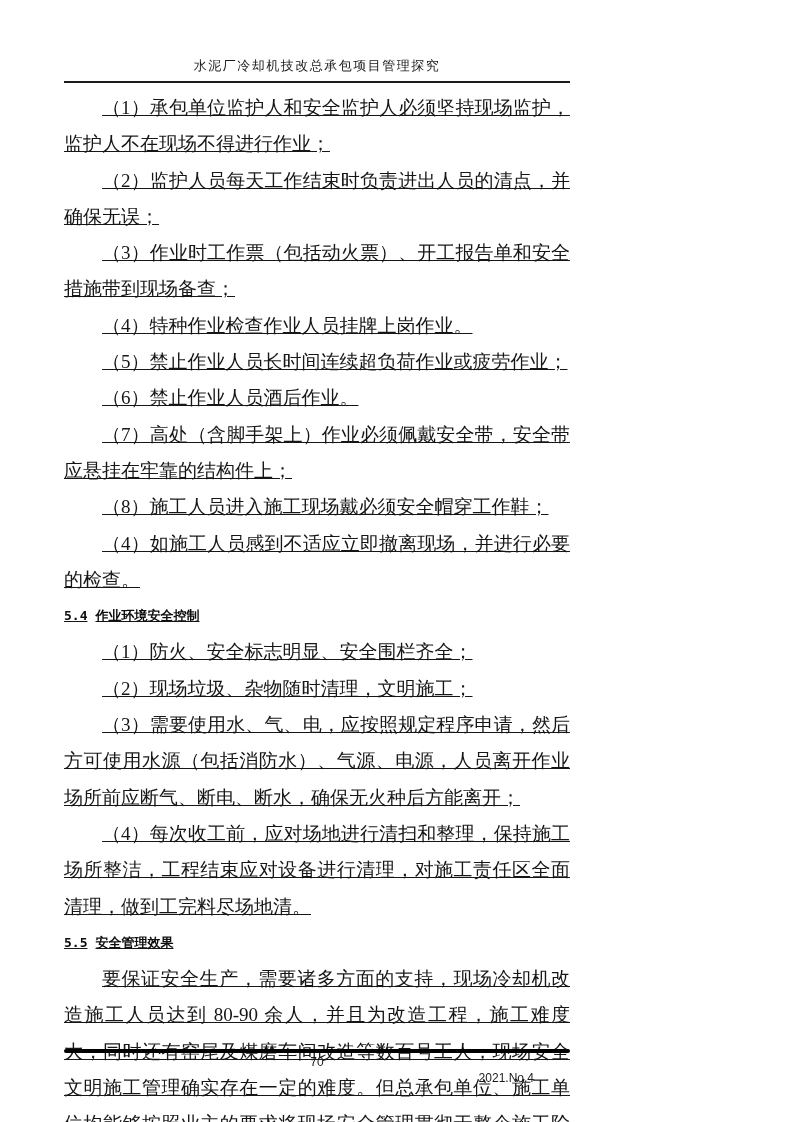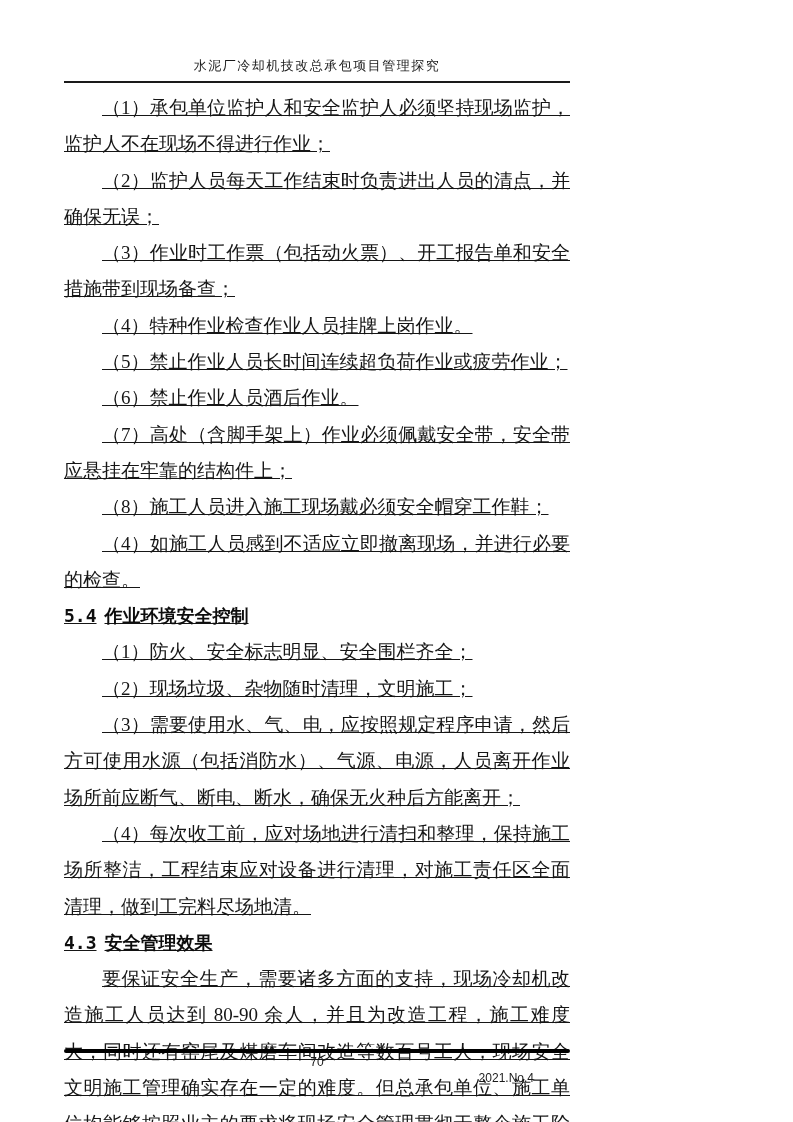--- a/index.html
+++ b/index.html
@@ -41,21 +41,21 @@
   }
   main p { margin: 0; text-indent: 2em; }
   h1, h2 {
     margin: 0;
     font-family: "Liberation Sans", sans-serif;
     font-weight: bold;
     line-height: 36.3px;
     text-align: left;
     color: #0d0d0d;
   }
-  h2 { font-size: 18px; }
+  h2 { font-size: 13px; }
   h1 { font-size: 26px; }
   .hnum { font-family: "DejaVu Sans Mono", monospace; }
   h2 .htitle { margin-left: 8px; }
   h1 .htitle { margin-left: 19px; }
   
   footer {
     position: absolute;
     left: 64px; right: 64px;
     top: 1049px;
   }
@@ -101,21 +101,21 @@
     <p>（8）施工人员进入施工现场戴必须安全帽穿工作鞋；</p>
     <p>（4）如施工人员感到不适应立即撤离现场，并进行必要的检查。</p>
 
     <h2><span class="hnum">5.4</span><span class="htitle">作业环境安全控制</span></h2>
 
     <p>（1）防火、安全标志明显、安全围栏齐全；</p>
     <p>（2）现场垃圾、杂物随时清理，文明施工；</p>
     <p>（3）需要使用水、气、电，应按照规定程序申请，然后方可使用水源（包括消防水）、气源、电源，人员离开作业场所前应断气、断电、断水，确保无火种后方能离开；</p>
     <p>（4）每次收工前，应对场地进行清扫和整理，保持施工场所整洁，工程结束应对设备进行清理，对施工责任区全面清理，做到工完料尽场地清。</p>
 
-    <h2><span class="hnum">4.3</span><span class="htitle">安全管理效果</span></h2>
+    <h2><span class="hnum">5.5</span><span class="htitle">安全管理效果</span></h2>
 
     <p>要保证安全生产，需要诸多方面的支持，现场冷却机改造施工人员达到 80-90 余人，并且为改造工程，施工难度大，同时还有窑尾及煤磨车间改造等数百号工人，现场安全文明施工管理确实存在一定的难度。但总承包单位、施工单位均能够按照业主的要求将现场安全管理贯彻于整个施工阶段，在实现质量和工期目标的同时，确保安全管理不出现漏洞。</p>
 
     <h1><span class="hnum">6</span><span class="htitle">项目质量管理</span></h1>
   </main>
 
   <footer>
     <div class="footer-rule"></div>
     <div class="footer-row">
       <span class="page-num">70</span>

